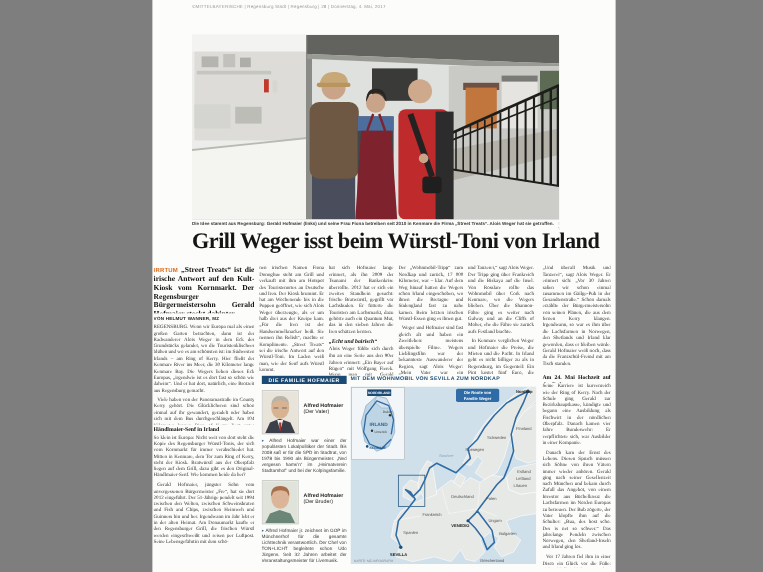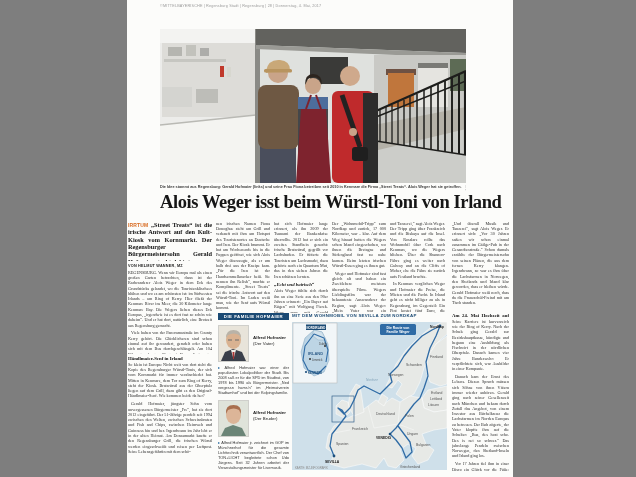--- a/index.html
+++ b/index.html
@@ -177,21 +177,21 @@
     </svg>
   </div>
 
   <div id="captionrow" class="abs">
     <div class="shrink">
       <span id="caption">Die Idee stammt aus Regensburg: Gerald Hofmaier (links) und seine Frau Fiona betreiben seit 2010 in Kenmare die Firma „Street Treats“. Alois Weger hat sie getroffen.</span>
       <span id="photocredit">Foto: Weger</span>
     </div>
   </div>
 
-  <div id="headline" class="abs">Alois Weger isst beim Würstl-Toni von Irland</div>
+  <div id="headline" class="abs">Grill Weger isst beim Würstl-Toni von Irland</div>
 
   <div id="col1" class="abs">
     <div class="shrink tiny">
       <div class="introblock">
         <div class="intro">
           <span class="kicker">IRRTUM</span>
           <span>„Street Treats“ ist die irische Antwort auf den Kult-Kiosk vom Kornmarkt. Der Regensburger Bürgermeistersohn Gerald Hofmaier steckt dahinter.</span>
         </div>
       </div>
       <div class="bylineblock">

